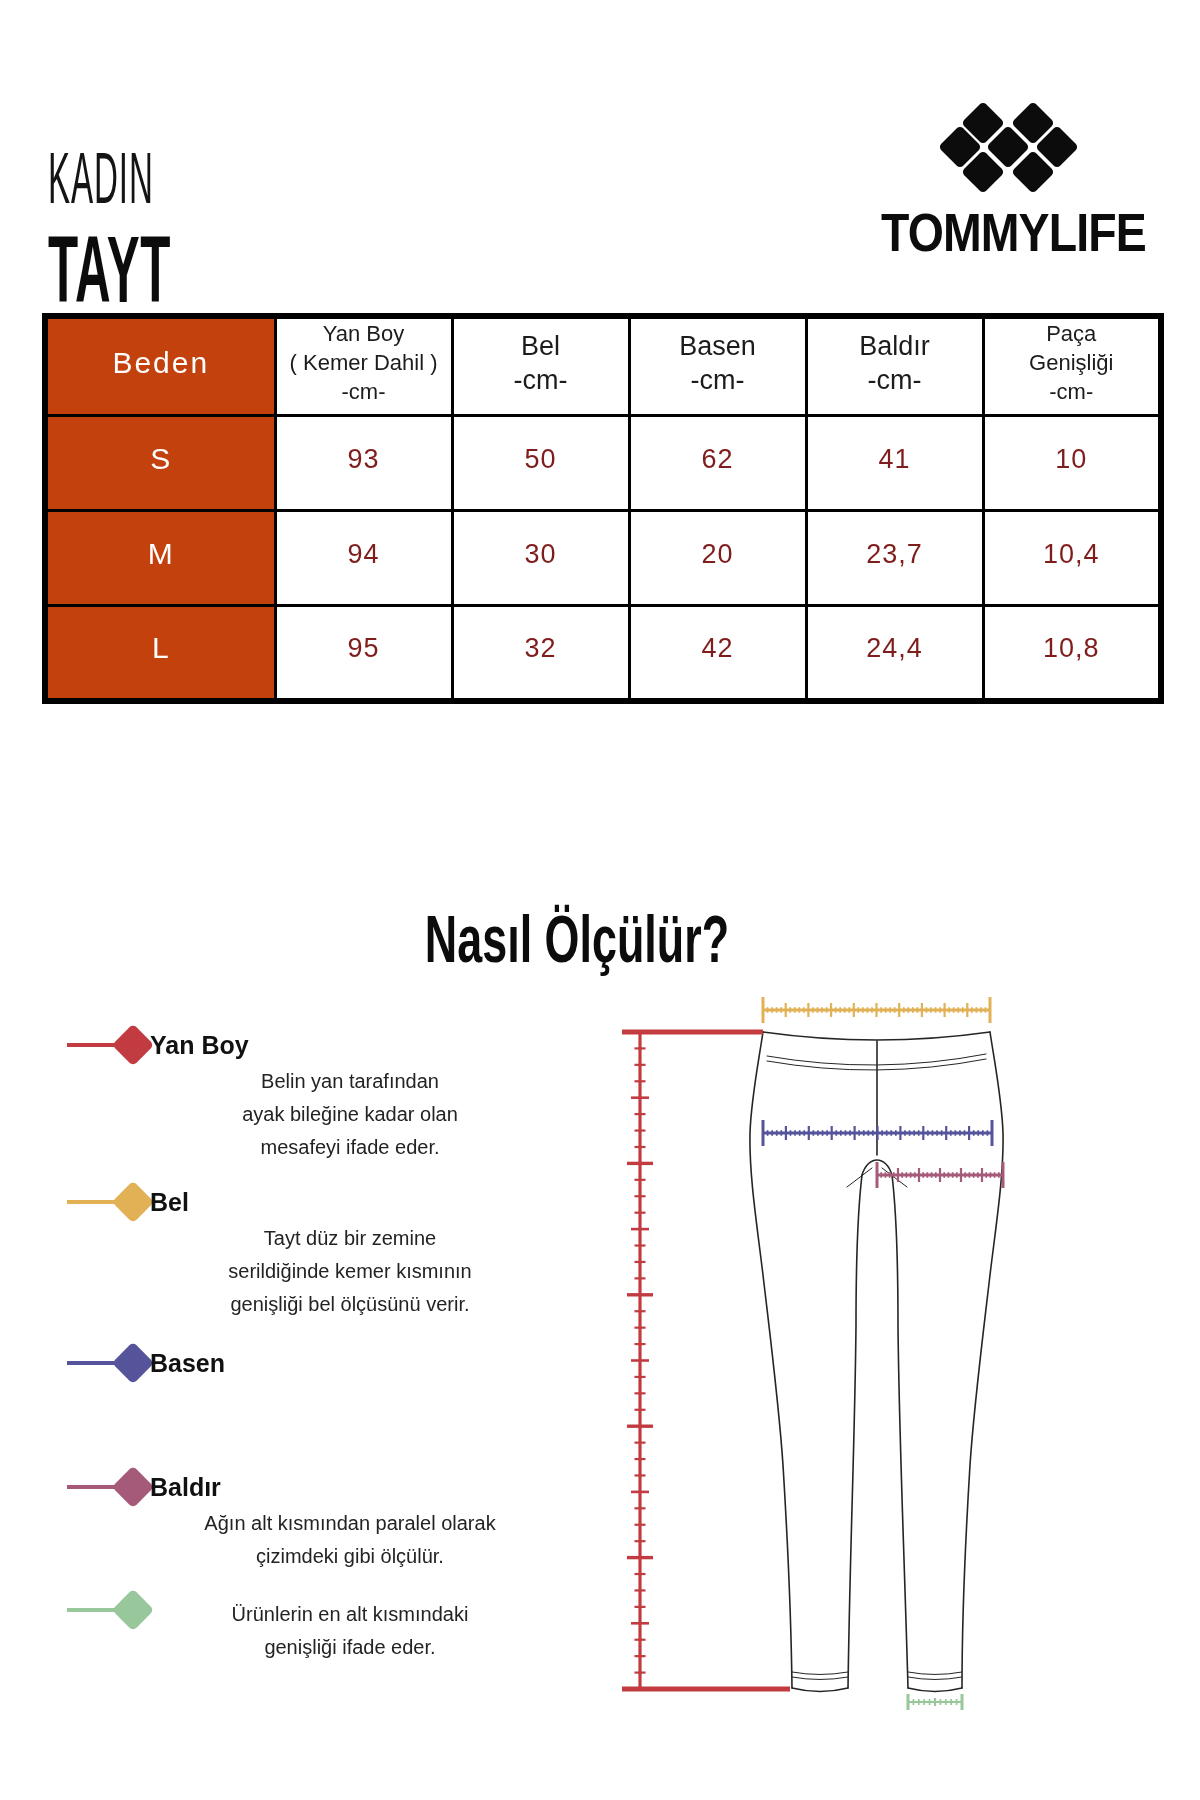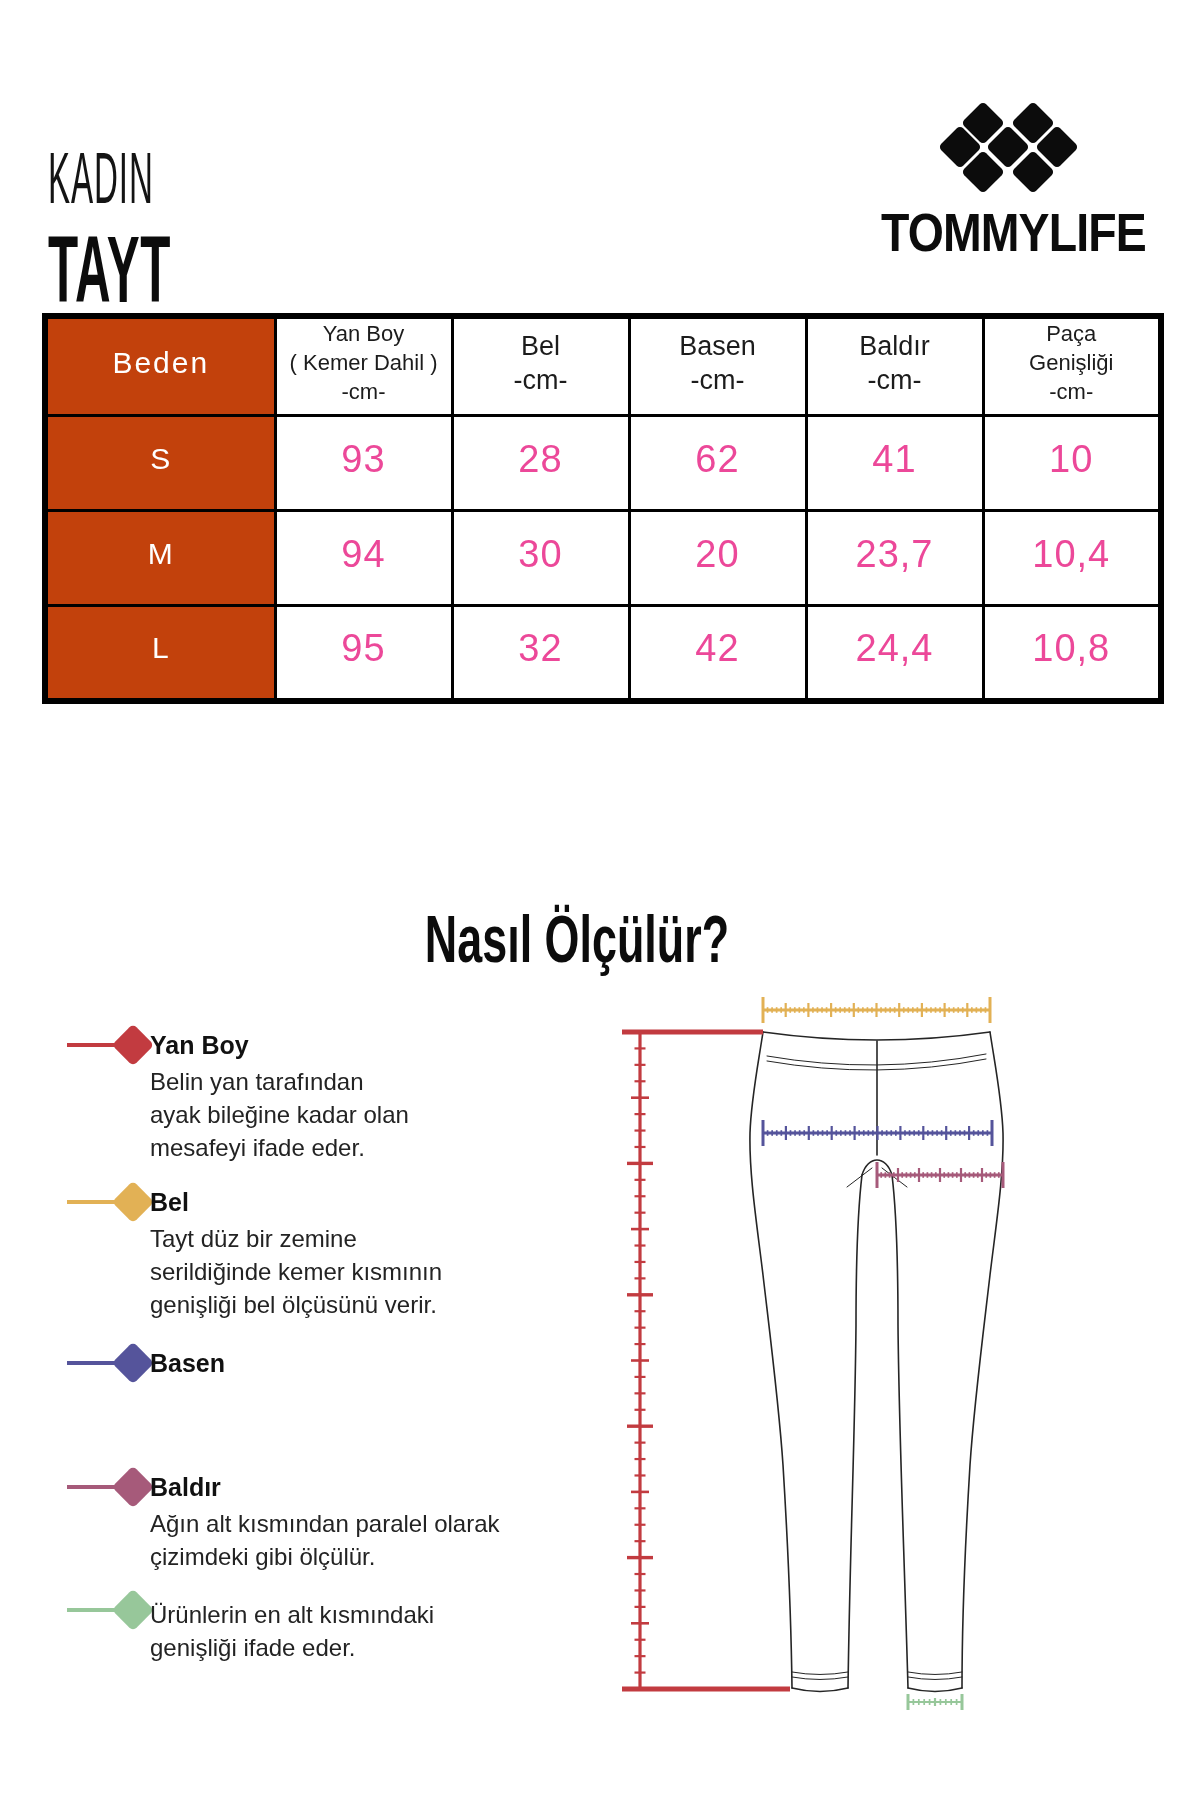--- a/index.html
+++ b/index.html
@@ -21,30 +21,30 @@
               border:6px solid #000;}
   .size-table th,.size-table td{border:3px solid #000;text-align:center;vertical-align:middle;
               padding:0 2px 8px 2px;font-weight:400;}
   .size-table .hdr-row{height:97px;}
   .size-table .data-row{height:95px;}
   .corner,.size-cell{background:#c2410c;color:#fff;border-color:#000;}
   .corner{font-size:30px;letter-spacing:2px;}
   .size-cell{font-size:30px;letter-spacing:1px;}
   .hdr-cell{font-size:27px;line-height:34px;white-space:pre-line;}
   .hdr-cell.small{font-size:22px;line-height:29px;}
-  .val-cell{font-size:38px;letter-spacing:1px;color:#ec4899;}
+  .val-cell{font-size:27px;letter-spacing:1px;color:#7f1d1d;}
 
   
   .howto-title{left:177px;top:903px;width:800px;text-align:center;font-size:66px;font-weight:700;
                line-height:1.1;color:#0c0c0c;transform:scaleX(.68);transform-origin:center top;}
   .legend-item{position:absolute;left:0;width:560px;}
   .legend-marker{position:absolute;left:55px;top:-14px;}
   .legend-text{position:absolute;left:150px;top:0;width:400px;}
   .legend-title{font-size:25px;font-weight:700;color:#111;line-height:32px;}
-  .legend-desc{font-size:24px;color:#232323;line-height:33px;white-space:pre-line;margin-top:4px;}
+  .legend-desc{font-size:20px;color:#232323;line-height:33px;white-space:pre-line;margin-top:4px;text-align:center;}
   .figure{left:600px;top:985px;}
 </style>
 </head>
 <body>
 
 <div class="abs kadin">KADIN</div>
 <div class="abs tayt">TAYT</div>
 
 <svg class="abs logo-diamonds" width="200" height="110" viewBox="0 0 200 110" fill="#0c0c0c">
   <rect x="-15.5" y="-15.5" width="31" height="31" rx="4.5" transform="translate(75,28) rotate(45)"></rect>
@@ -78,21 +78,21 @@
 -cm-</th>
     <th class="hdr-cell">Baldır
 -cm-</th>
     <th class="hdr-cell small">Paça
 Genişliği
 -cm-</th>
   </tr>
   <tr class="data-row">
     <th class="size-cell">S</th>
     <td class="val-cell">93</td>
-    <td class="val-cell">28</td>
+    <td class="val-cell">50</td>
     <td class="val-cell">62</td>
     <td class="val-cell">41</td>
     <td class="val-cell">10</td>
   </tr>
   <tr class="data-row">
     <th class="size-cell">M</th>
     <td class="val-cell">94</td>
     <td class="val-cell">30</td>
     <td class="val-cell">20</td>
     <td class="val-cell">23,7</td>

